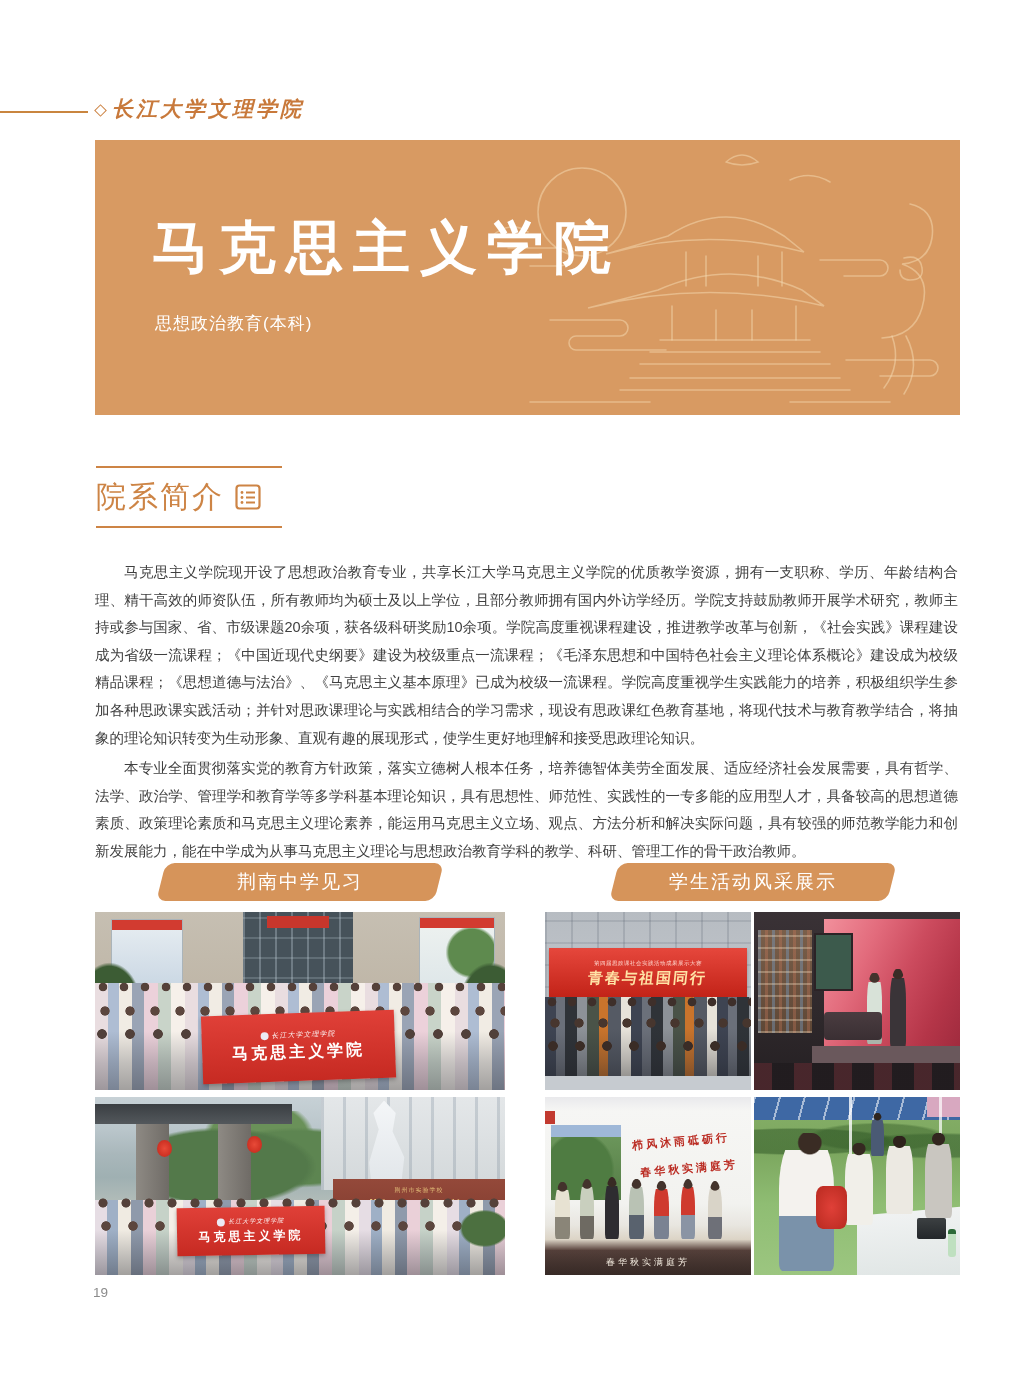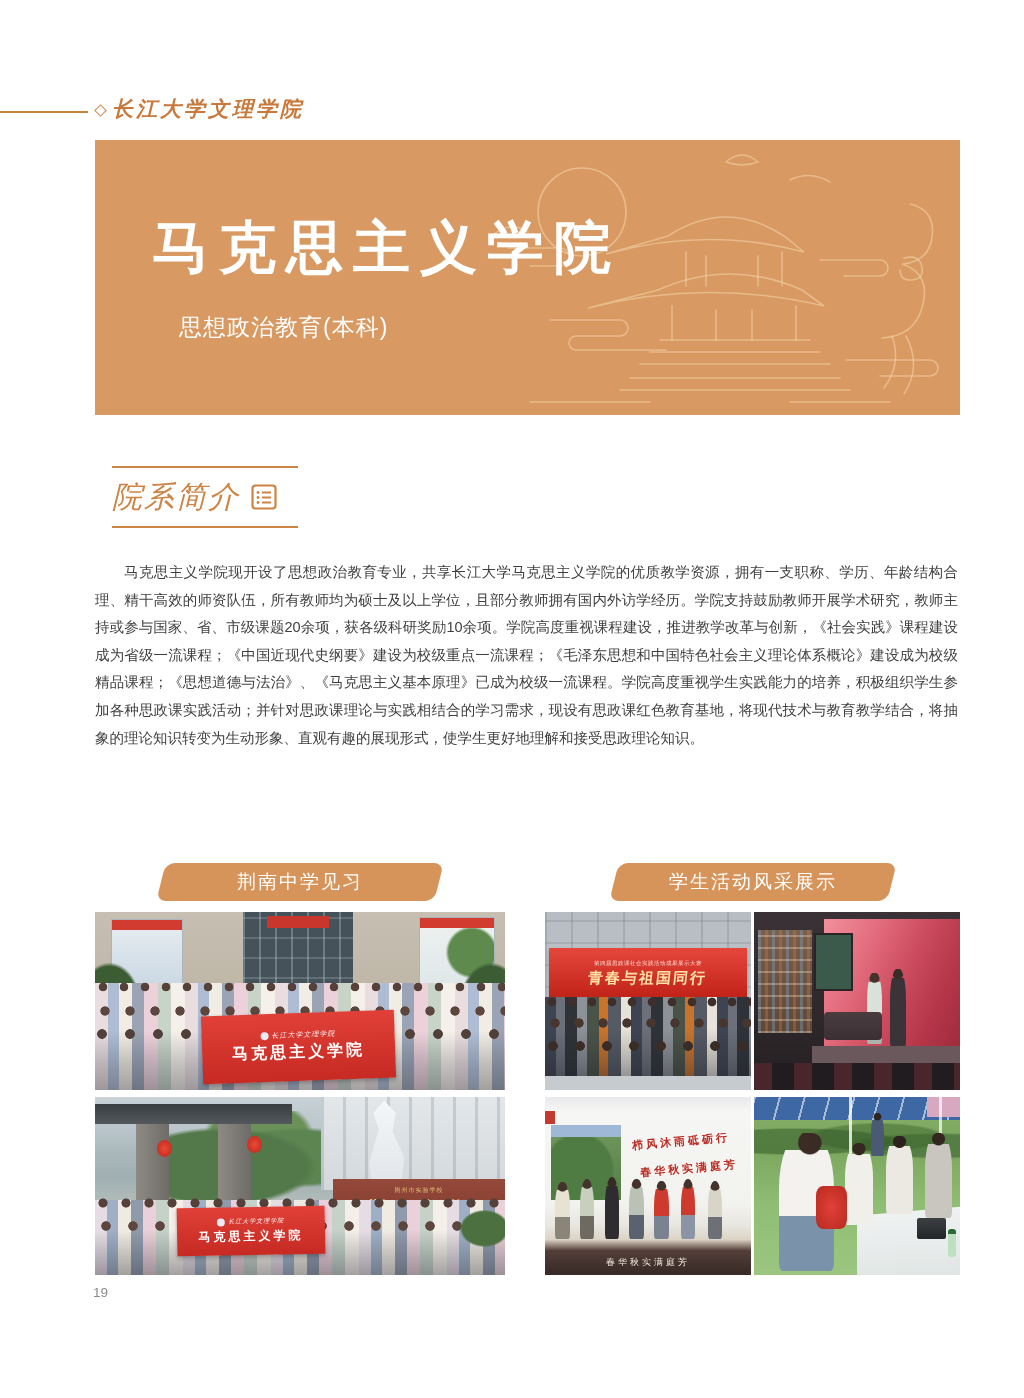--- a/index.html
+++ b/index.html
@@ -11,24 +11,24 @@
   .top-rule{position:absolute;left:0;top:111px;width:88px;height:2px;background:#c9853f;}
   .diamond{position:absolute;left:96px;top:106px;width:7px;height:7px;border:1.5px solid #cd8445;transform:rotate(45deg);background:#fff;}
   .brand{position:absolute;left:112px;top:95px;font-size:21px;font-weight:bold;font-style:italic;
          color:#c8793b;letter-spacing:3px;font-family:"DejaVu Serif","Liberation Serif",serif;}
 
   
   .hero{position:absolute;left:95px;top:140px;width:865px;height:275px;background:#d89a62;overflow:hidden;}
   .hero-art{position:absolute;right:-10px;top:0;height:275px;width:480px;}
   .hero-title{position:absolute;left:57px;top:70px;font-size:57px;font-weight:bold;color:#ffffff;
               letter-spacing:10px;font-family:"DejaVu Serif","Liberation Serif",serif;white-space:nowrap;}
-  .hero-sub{position:absolute;left:60px;top:172px;font-size:23px;color:#ffffff;letter-spacing:1px;margin-left:24px;}
-
-  
-  .sec{position:absolute;left:112px;top:466px;width:186px;font-style:italic;}
+  .hero-sub{position:absolute;left:60px;top:172px;font-size:17px;color:#ffffff;letter-spacing:1px;}
+
+  
+  .sec{position:absolute;left:96px;top:466px;width:186px;}
   .sec-line{height:2px;background:#cd8445;}
   .sec-row{height:58px;display:flex;align-items:center;gap:10px;}
   .sec-title{font-size:30px;color:#cd8445;letter-spacing:2px;}
 
   
   .intro{position:absolute;left:95px;top:559px;width:863px;font-size:14.5px;line-height:27.6px;
          color:#3f3f3f;text-align:justify;}
   .intro p{margin:0;text-indent:2em;}
   .intro p + p{margin-top:3px;}
 
@@ -102,20 +102,21 @@
         <circle cx="8" cy="14.5" r="1.4" fill="#cd8445"></circle>
         <circle cx="8" cy="19.5" r="1.4" fill="#cd8445"></circle>
         <path d="M12 9.5 h9 M12 14.5 h9 M12 19.5 h9" stroke="#cd8445" stroke-width="2"></path>
       </svg>
     </div>
     <div class="sec-line"></div>
   </div>
 
   <div class="intro">
     <p>马克思主义学院现开设了思想政治教育专业，共享长江大学马克思主义学院的优质教学资源，拥有一支职称、学历、年龄结构合理、精干高效的师资队伍，所有教师均为硕士及以上学位，且部分教师拥有国内外访学经历。学院支持鼓励教师开展学术研究，教师主持或参与国家、省、市级课题20余项，获各级科研奖励10余项。学院高度重视课程建设，推进教学改革与创新，《社会实践》课程建设成为省级一流课程；《中国近现代史纲要》建设为校级重点一流课程；《毛泽东思想和中国特色社会主义理论体系概论》建设成为校级精品课程；《思想道德与法治》、《马克思主义基本原理》已成为校级一流课程。学院高度重视学生实践能力的培养，积极组织学生参加各种思政课实践活动；并针对思政课理论与实践相结合的学习需求，现设有思政课红色教育基地，将现代技术与教育教学结合，将抽象的理论知识转变为生动形象、直观有趣的展现形式，使学生更好地理解和接受思政理论知识。</p>
+    <p>本专业全面贯彻落实党的教育方针政策，落实立德树人根本任务，培养德智体美劳全面发展、适应经济社会发展需要，具有哲学、法学、政治学、管理学和教育学等多学科基本理论知识，具有思想性、师范性、实践性的一专多能的应用型人才，具备较高的思想道德素质、政策理论素质和马克思主义理论素养，能运用马克思主义立场、观点、方法分析和解决实际问题，具有较强的师范教学能力和创新发展能力，能在中学成为从事马克思主义理论与思想政治教育学科的教学、科研、管理工作的骨干政治教师。</p>
   </div>
 
   <div class="col-left">
     <div class="ribbon">
       <span>荆南中学见习</span>
     </div>
 
     <div class="ph" style="background:linear-gradient(180deg,#c6bfb2 0%,#beb5a6 50%,#b0a89c 100%);">
       <div class="abs" style="left:4%;top:4%;width:17%;height:52%;background:linear-gradient(#d23b30 0 11%,rgba(0,0,0,0) 11%),linear-gradient(180deg,#e8eef2 0%,#cfdbe6 60%,#bfd0de 100%);border:1px solid #aab4ba;"></div>
       <div class="abs" style="left:36%;top:0;width:27%;height:60%;background:repeating-linear-gradient(90deg,rgba(205,220,230,.3) 0 2px,rgba(0,0,0,0) 2px 16px),repeating-linear-gradient(0deg,rgba(205,220,230,.2) 0 2px,rgba(0,0,0,0) 2px 20px),#46525a;"></div>

